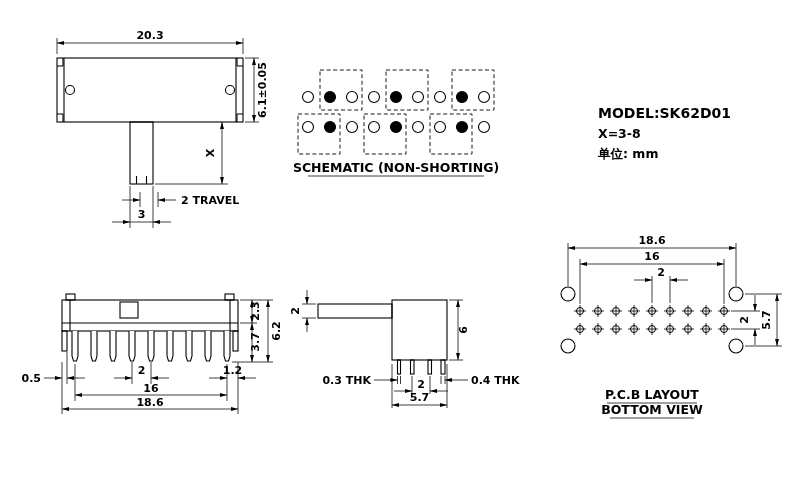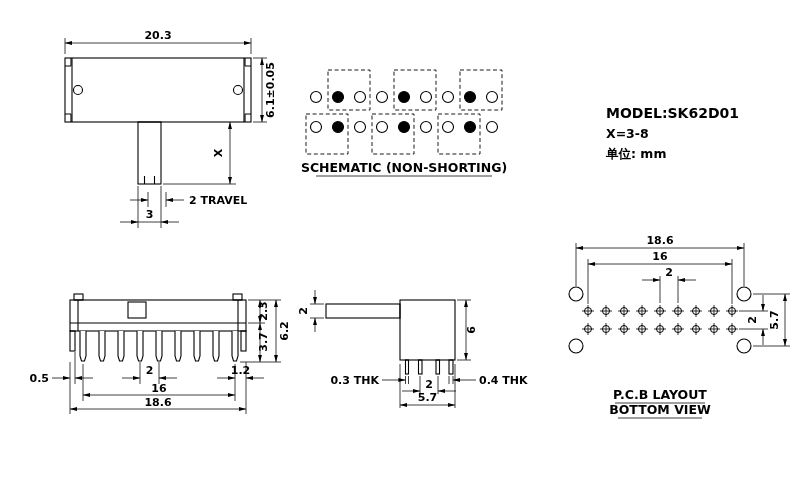--- a/index.html
+++ b/index.html
@@ -1,17 +1,17 @@
 <!DOCTYPE html>
 <html><head>
 <meta charset="utf-8">
 <style>
   * { margin:0; padding:0; box-sizing:border-box; }
   html,body { background:#ffffff; font-family:"DejaVu Sans", sans-serif; }
-  .canvas { position:relative; width:800px; height:480px; background:#fff; overflow:hidden;padding-left:8px; }
+  .canvas { position:relative; width:800px; height:480px; background:#fff; overflow:hidden; }
   svg { display:block; }
   .ol  { stroke:#000; stroke-width:1.1; fill:none; }               
   .tl  { stroke:#000; stroke-width:0.75; fill:none; }              
   .dsh { stroke:#000; stroke-width:0.9; fill:none; stroke-dasharray:4 2.6; }
   .txt { fill:#000; stroke:none; font-weight:bold; font-size:11px;
          font-family:"DejaVu Sans", sans-serif; }
   .txt-lg { font-size:12.5px; }
   .txt-xl { font-size:14px; }
 </style>
 </head>

